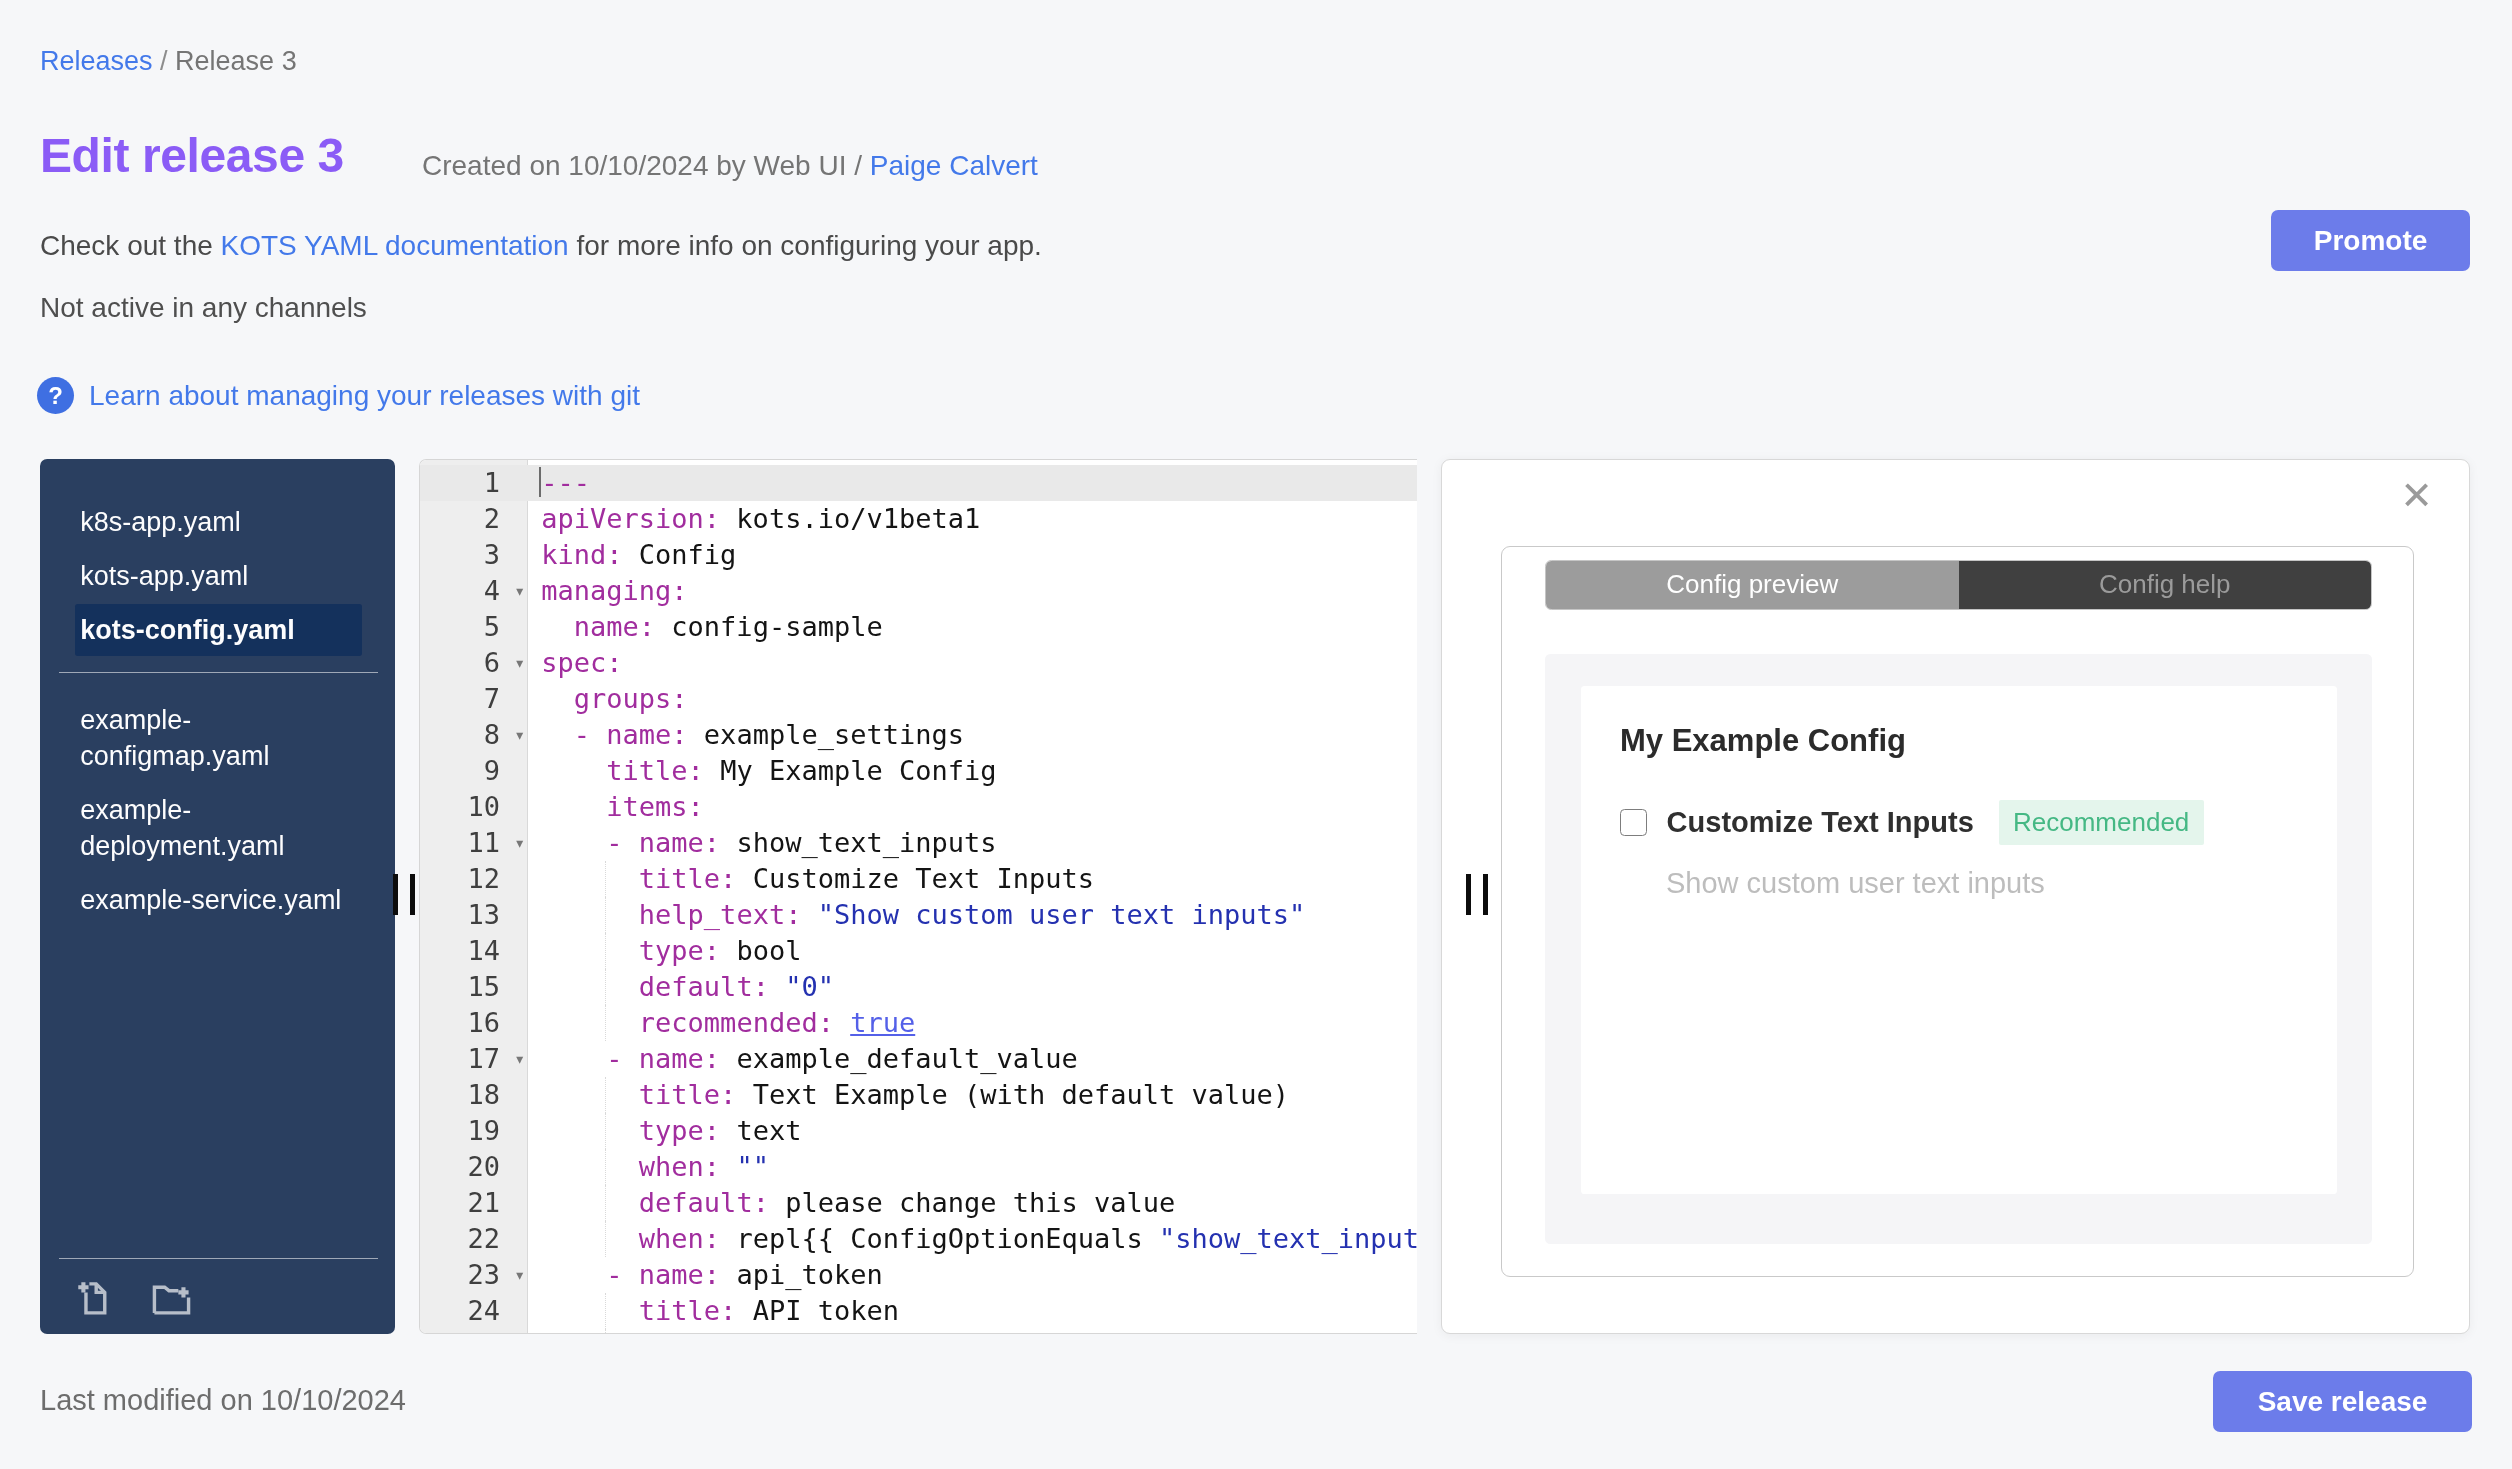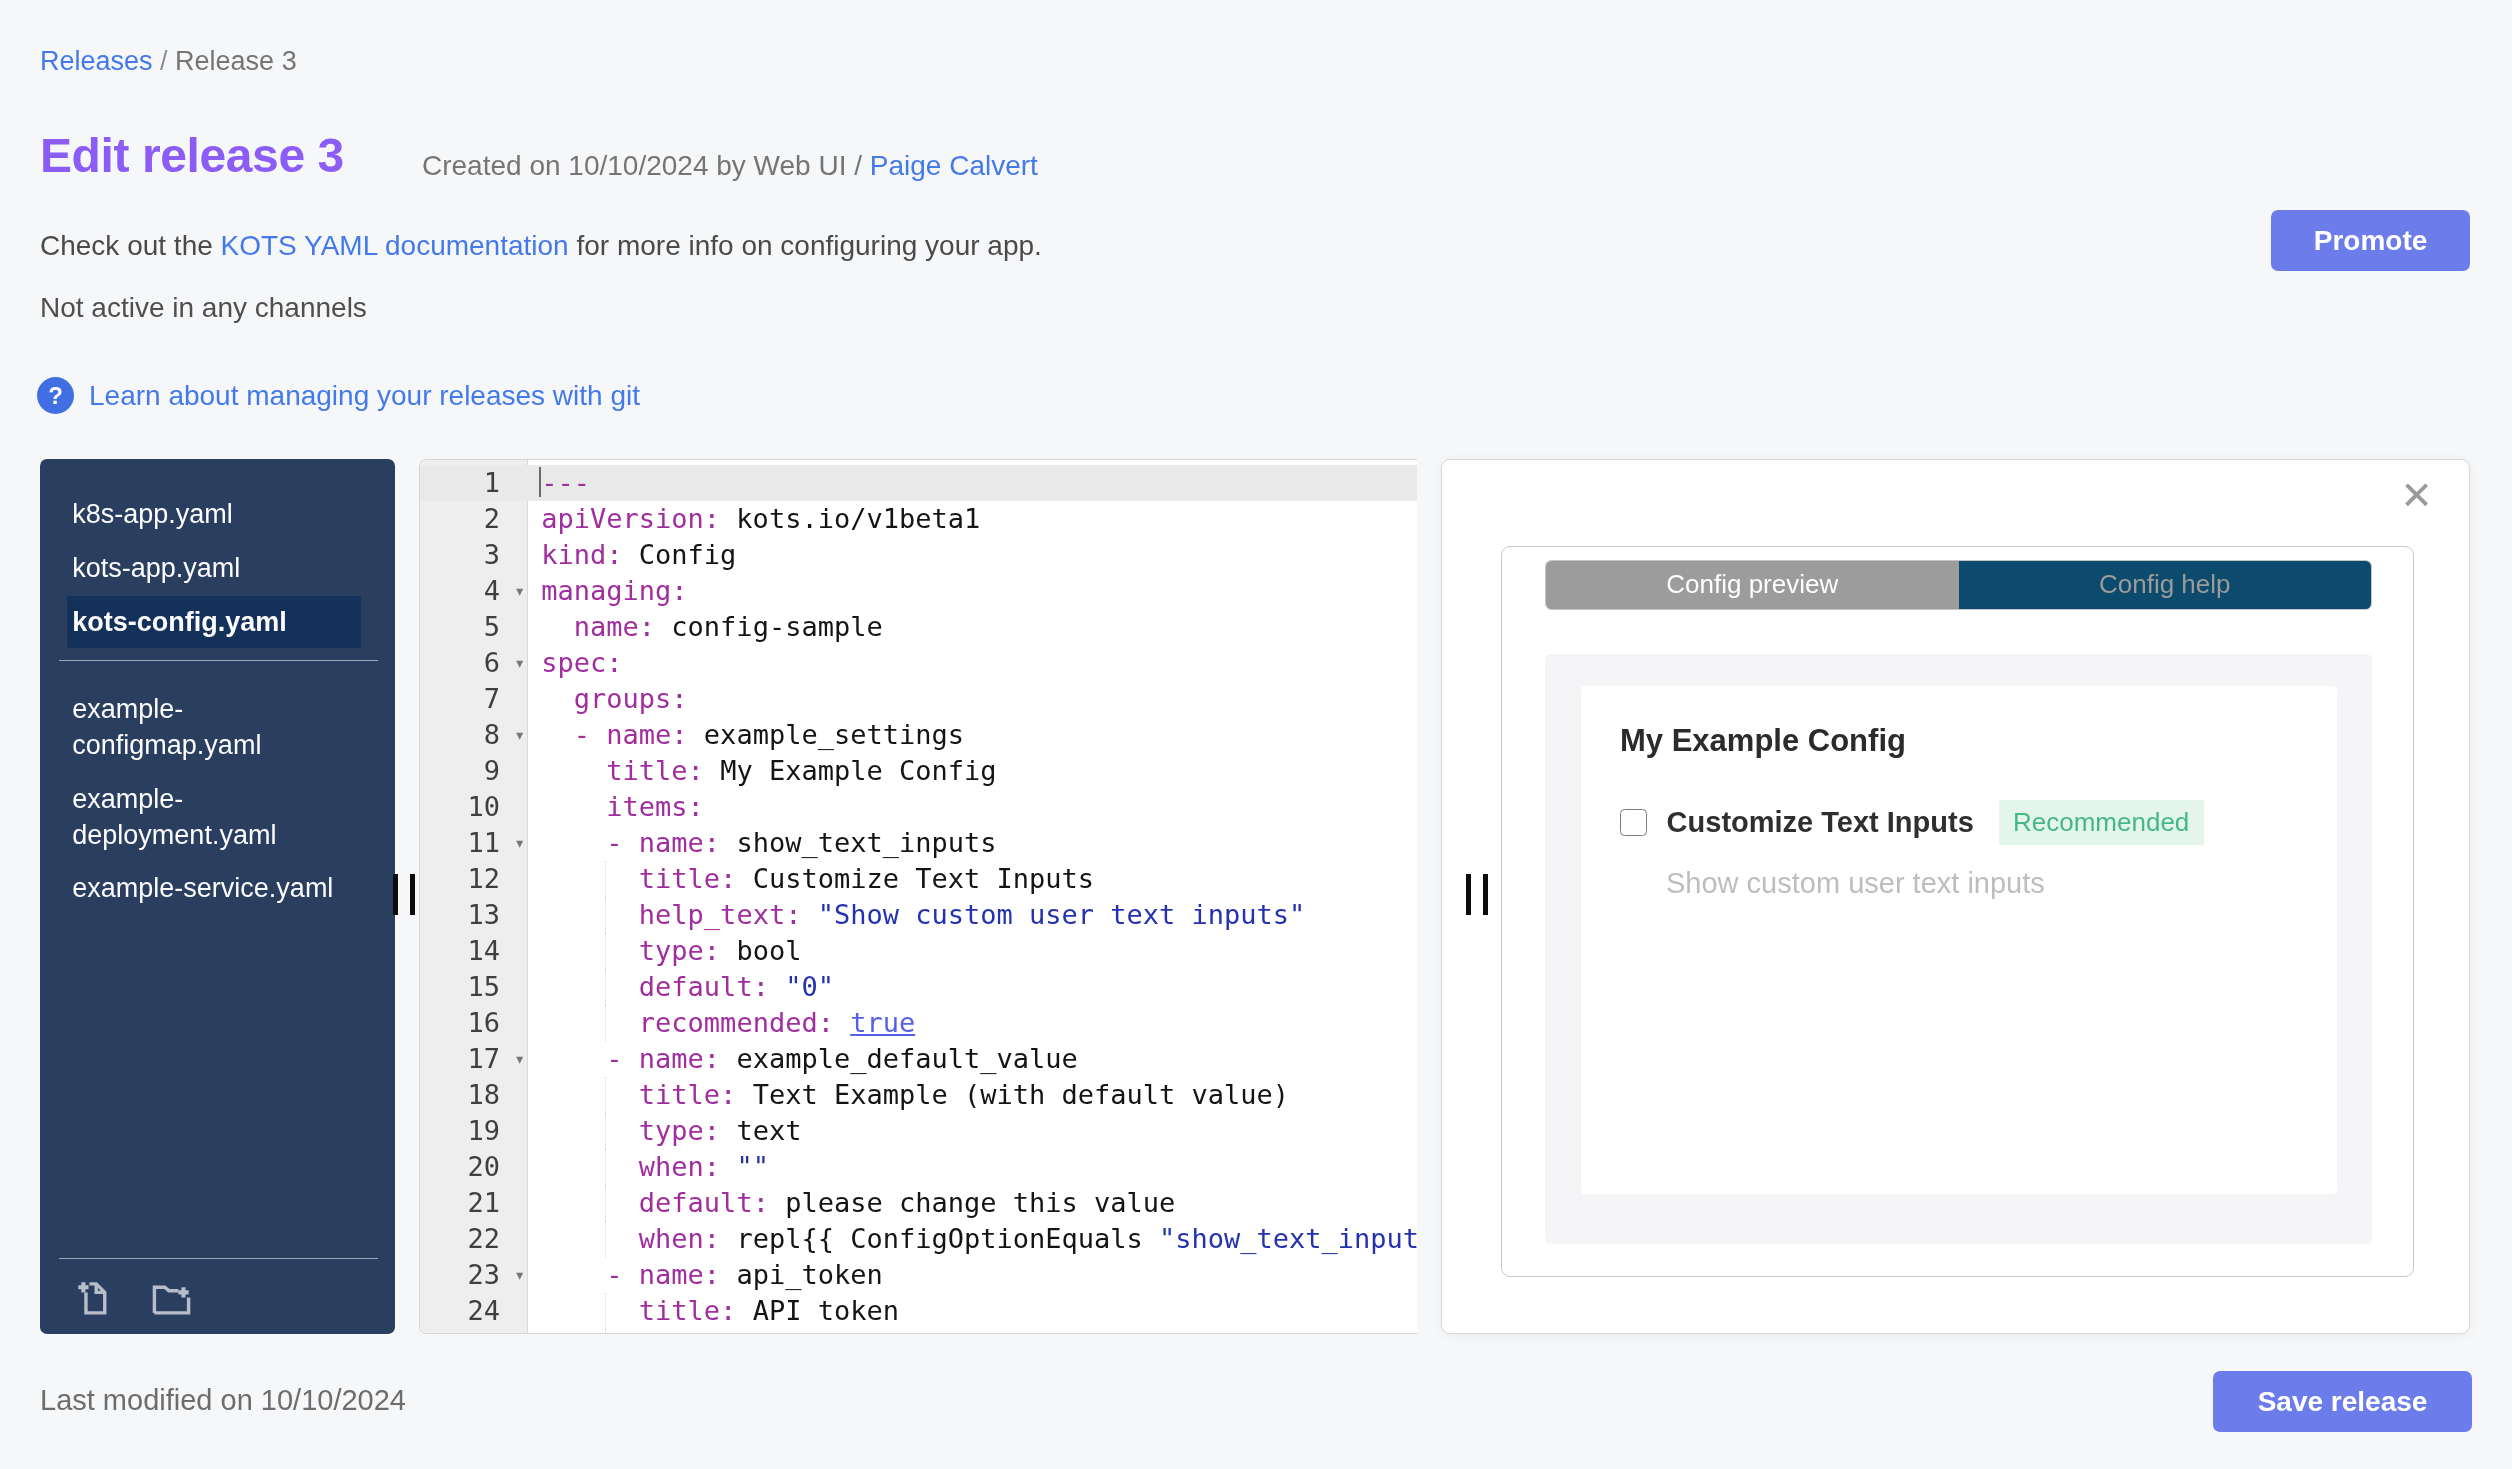--- a/index.html
+++ b/index.html
@@ -35,21 +35,21 @@
   .help-icon { width:37px; height:37px; border-radius:50%; background:#3f6fe2; color:#fff;
                font-size:24px; font-weight:bold; display:flex; align-items:center; justify-content:center; }
   .git-link { font-size:28px; }
 
   
   .workspace { position:absolute; left:40px; top:459px; width:2430px; height:875px; }
 
   
   .sidebar { position:absolute; left:0; top:0; width:355px; height:875px;
              background:#2a3f60; border-radius:7.1px; color:#fff; }
-  .file-list { list-style:none; margin:8px; padding:21.4px 0 0 0; }
+  .file-list { list-style:none; margin:16px; padding:21.4px 0 0 0; }
   .file-list.secondary { padding-top:0; }
   .file-item { margin:0 17px 1.8px 19px; padding:8px 5.3px; font-size:27px; line-height:36px;
                color:#fdfdfe; cursor:pointer; border-radius:2.7px; max-width:294px; word-break:break-word; }
   .file-item.selected { background:#14315c; font-weight:bold; }
   .sidebar-divider { border:none; border-top:0.9px solid rgba(255,255,255,.55); margin:12.5px 17px 21.4px 19px; }
   .sidebar-bottom { position:absolute; left:0; bottom:0; width:100%; padding:0 0 16px 0; }
   .sidebar-bottom .sidebar-divider { margin-bottom:18px; }
   .sidebar-actions { display:flex; gap:36px; padding-left:34px; }
   .sb-action { cursor:pointer; }
   .sb-action svg { display:block; }
@@ -87,21 +87,21 @@
   .config-panel { position:absolute; left:1401px; top:0; width:1029px; height:875px;
                   background:#fff; border:0.9px solid #d8d8d8; border-radius:9px;
                   box-shadow:0 1.8px 10.7px rgba(0,0,0,.05); }
   .close-btn { position:absolute; right:36px; top:16px; font-size:39px; color:#9a9a9a;
                cursor:pointer; line-height:1; font-weight:normal; }
   .config-card { position:absolute; left:59px; top:86px; width:913px; height:731px;
                  border:1.8px solid #c9c9c9; border-radius:9px; background:#fff; }
   .tabset { position:absolute; left:43px; top:12.5px; width:827px; height:50px; display:flex;
             border:1.8px solid #c5c5c5; border-radius:6.2px; overflow:hidden; background:#fff; }
   .tab { flex:1; display:flex; align-items:center; justify-content:center;
-         font-size:26px; color:#9b9b9b; background:#0c4a6e; cursor:pointer; }
+         font-size:26px; color:#9b9b9b; background:#404040; cursor:pointer; }
   .tab.active { background:#9c9c9c; color:#fff; }
   .preview-region { position:absolute; left:43px; top:107px; width:827px; height:590px;
                     background:#f5f5f7; border-radius:5.3px; }
   .preview-card { position:absolute; left:36px; top:32px; width:756px; height:508px;
                   background:#fff; border-radius:3.6px; padding:37px 39px; }
   .group-title { font-size:31px; font-weight:bold; color:#2b2b2b; }
   .config-item-row { margin-top:41px; display:flex; align-items:center; gap:19.6px; }
   .checkbox { width:27px; height:27px; border:1.8px solid #7d7d7d; border-radius:4.5px;
               background:#fff; cursor:pointer; flex:0 0 27px; }
   .item-label { font-size:29px; font-weight:bold; color:#2f2f2f; }

